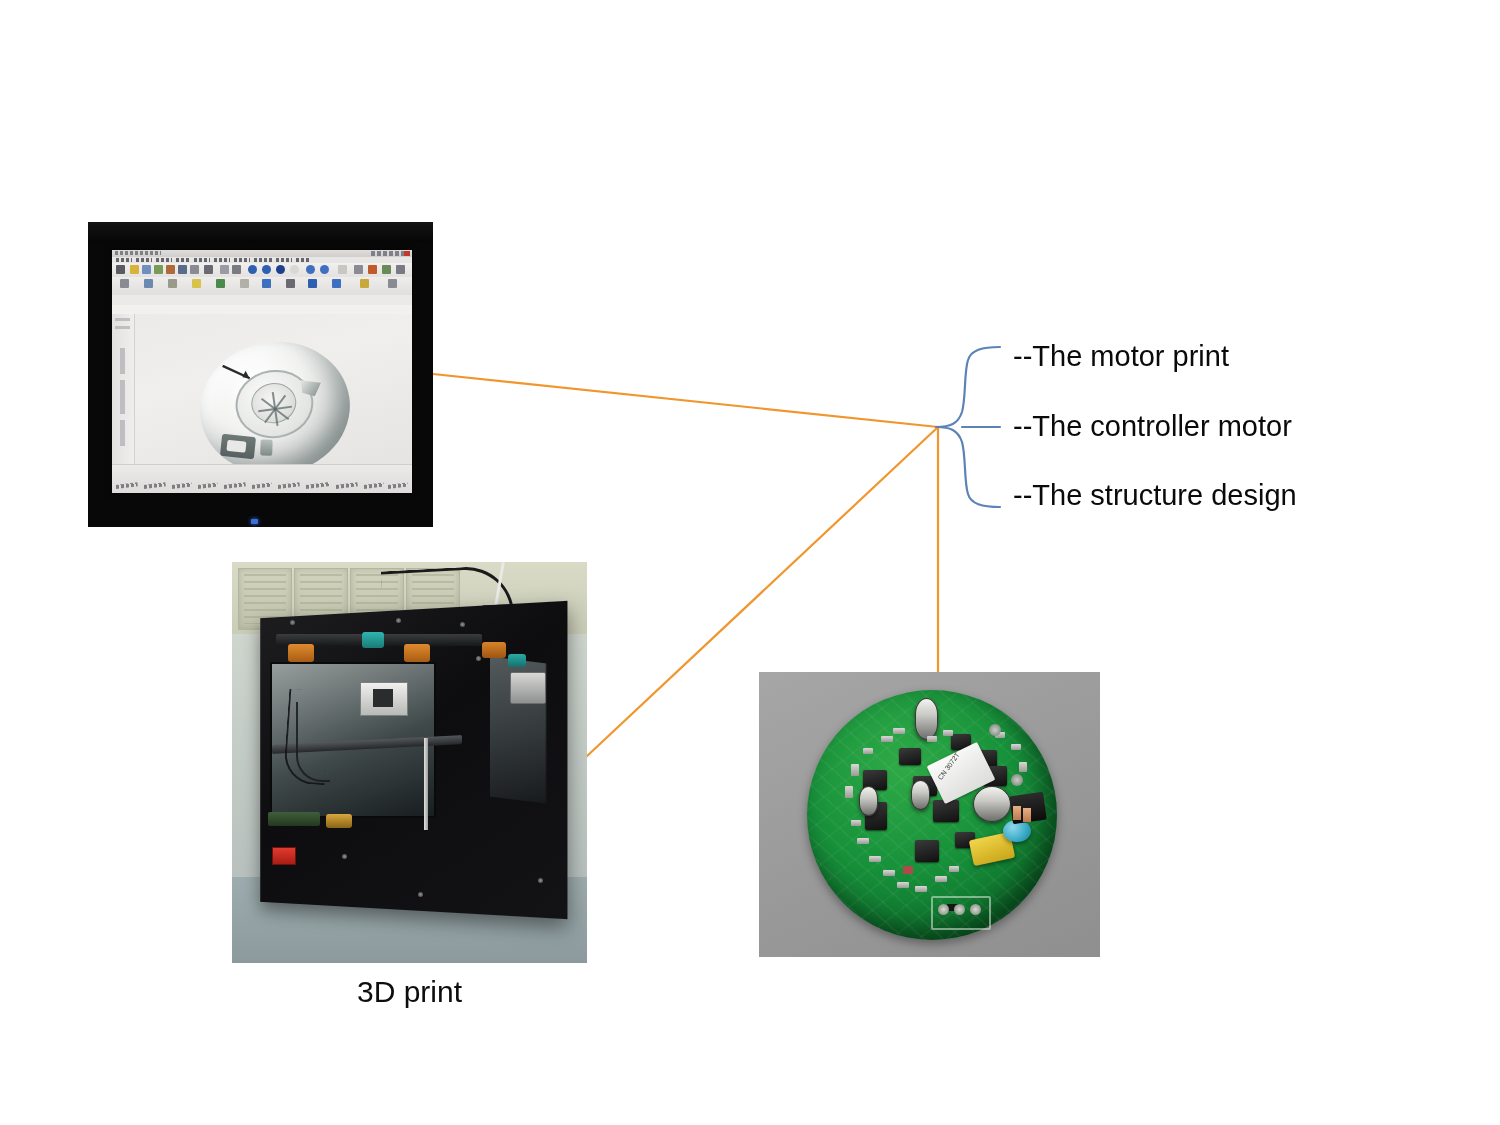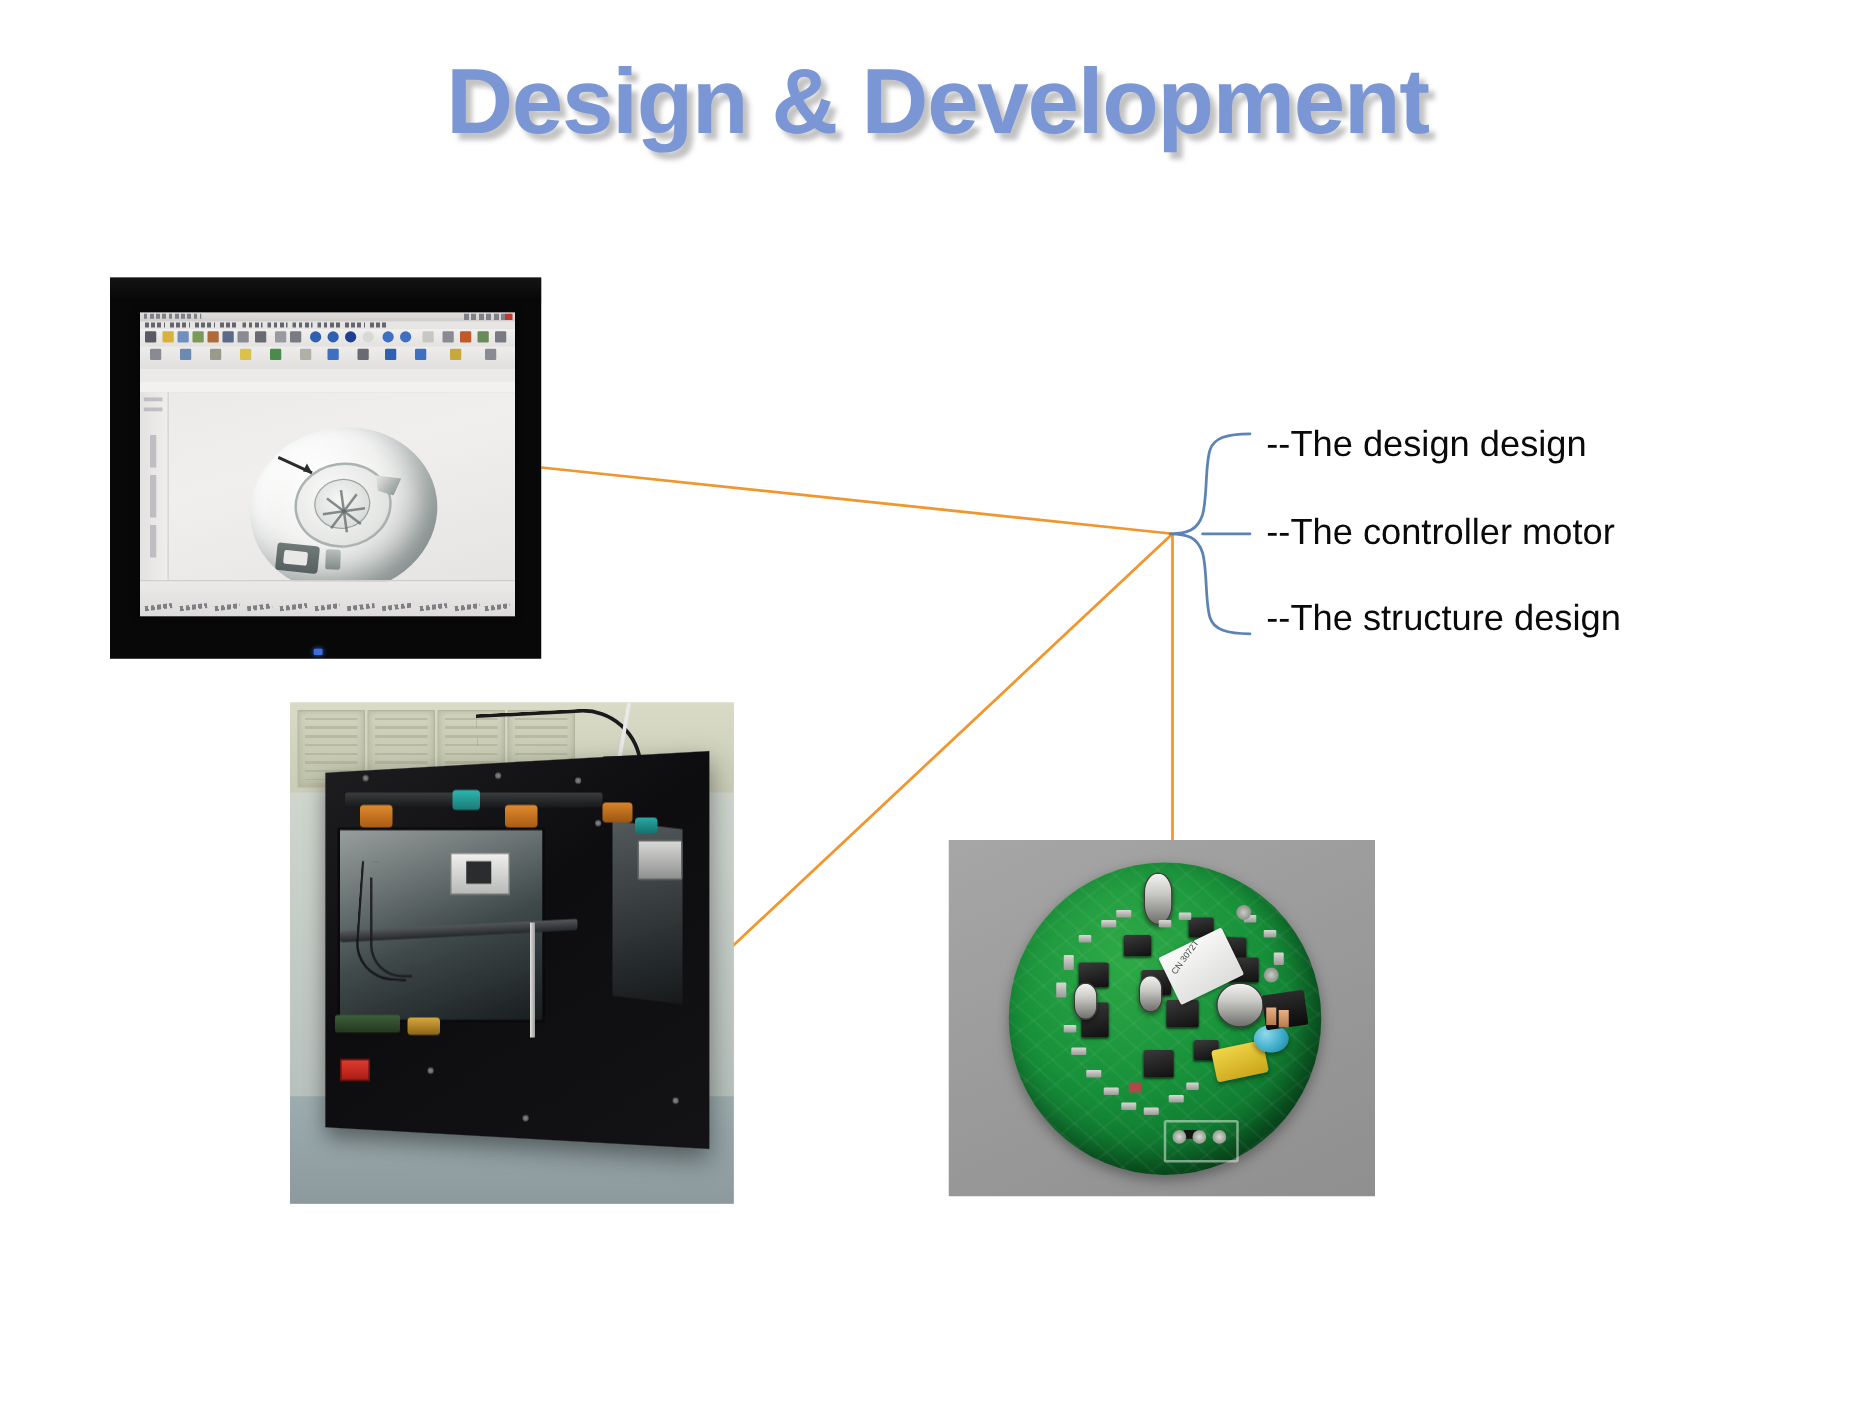--- a/index.html
+++ b/index.html
@@ -451,21 +451,20 @@
   }
   #desc-0 { top: 342px; }
   #desc-1 { top: 412px; }
   #desc-2 { top: 481px; }
 </style>
 </head>
 <body>
 
 <div id="slide">
 
-  <div id="slide-title">Design &amp; Development</div>
 
   <svg id="connectors" viewBox="0 0 1500 1125" xmlns="http://www.w3.org/2000/svg">
 
     <line x1="433" y1="374" x2="938" y2="427" stroke="#f0962d" stroke-width="2.2"></line>
     <line x1="586" y1="757" x2="938" y2="427" stroke="#f0962d" stroke-width="2.2"></line>
     <line x1="938" y1="672" x2="938" y2="427" stroke="#f0962d" stroke-width="2.2"></line>
 
     <path d="M 936 427
              C 950 427, 958 424, 962 412
              C 966 398, 964 372, 968 360
@@ -695,18 +694,19 @@
       <div class="comp" style="left:182px;top:34px;width:12px;height:12px;border-radius:50%;background:radial-gradient(circle,#caccc6,#6f7a6e);"></div>
       <div class="comp" style="left:204px;top:84px;width:12px;height:12px;border-radius:50%;background:radial-gradient(circle,#caccc6,#6f7a6e);"></div>
 
       <div class="comp" style="left:124px;top:206px;width:56px;height:30px;border:2px solid rgba(220,235,220,.55);border-radius:2px;"></div>
       <div class="comp" style="left:131px;top:214px;width:11px;height:11px;border-radius:50%;background:radial-gradient(circle,#d8dad4,#74806f);"></div>
       <div class="comp" style="left:147px;top:214px;width:11px;height:11px;border-radius:50%;background:radial-gradient(circle,#d8dad4,#74806f);"></div>
       <div class="comp" style="left:163px;top:214px;width:11px;height:11px;border-radius:50%;background:radial-gradient(circle,#d8dad4,#74806f);"></div>
     </div>
   </div>
 
-
-  <div class="desc-label" id="desc-0">--The design design</div>
+  <div id="caption-3dprint">3D print</div>
+
+  <div class="desc-label" id="desc-0">--The motor print</div>
   <div class="desc-label" id="desc-1">--The controller motor</div>
   <div class="desc-label" id="desc-2">--The structure design</div>
 
 </div>
 
 </body></html>

